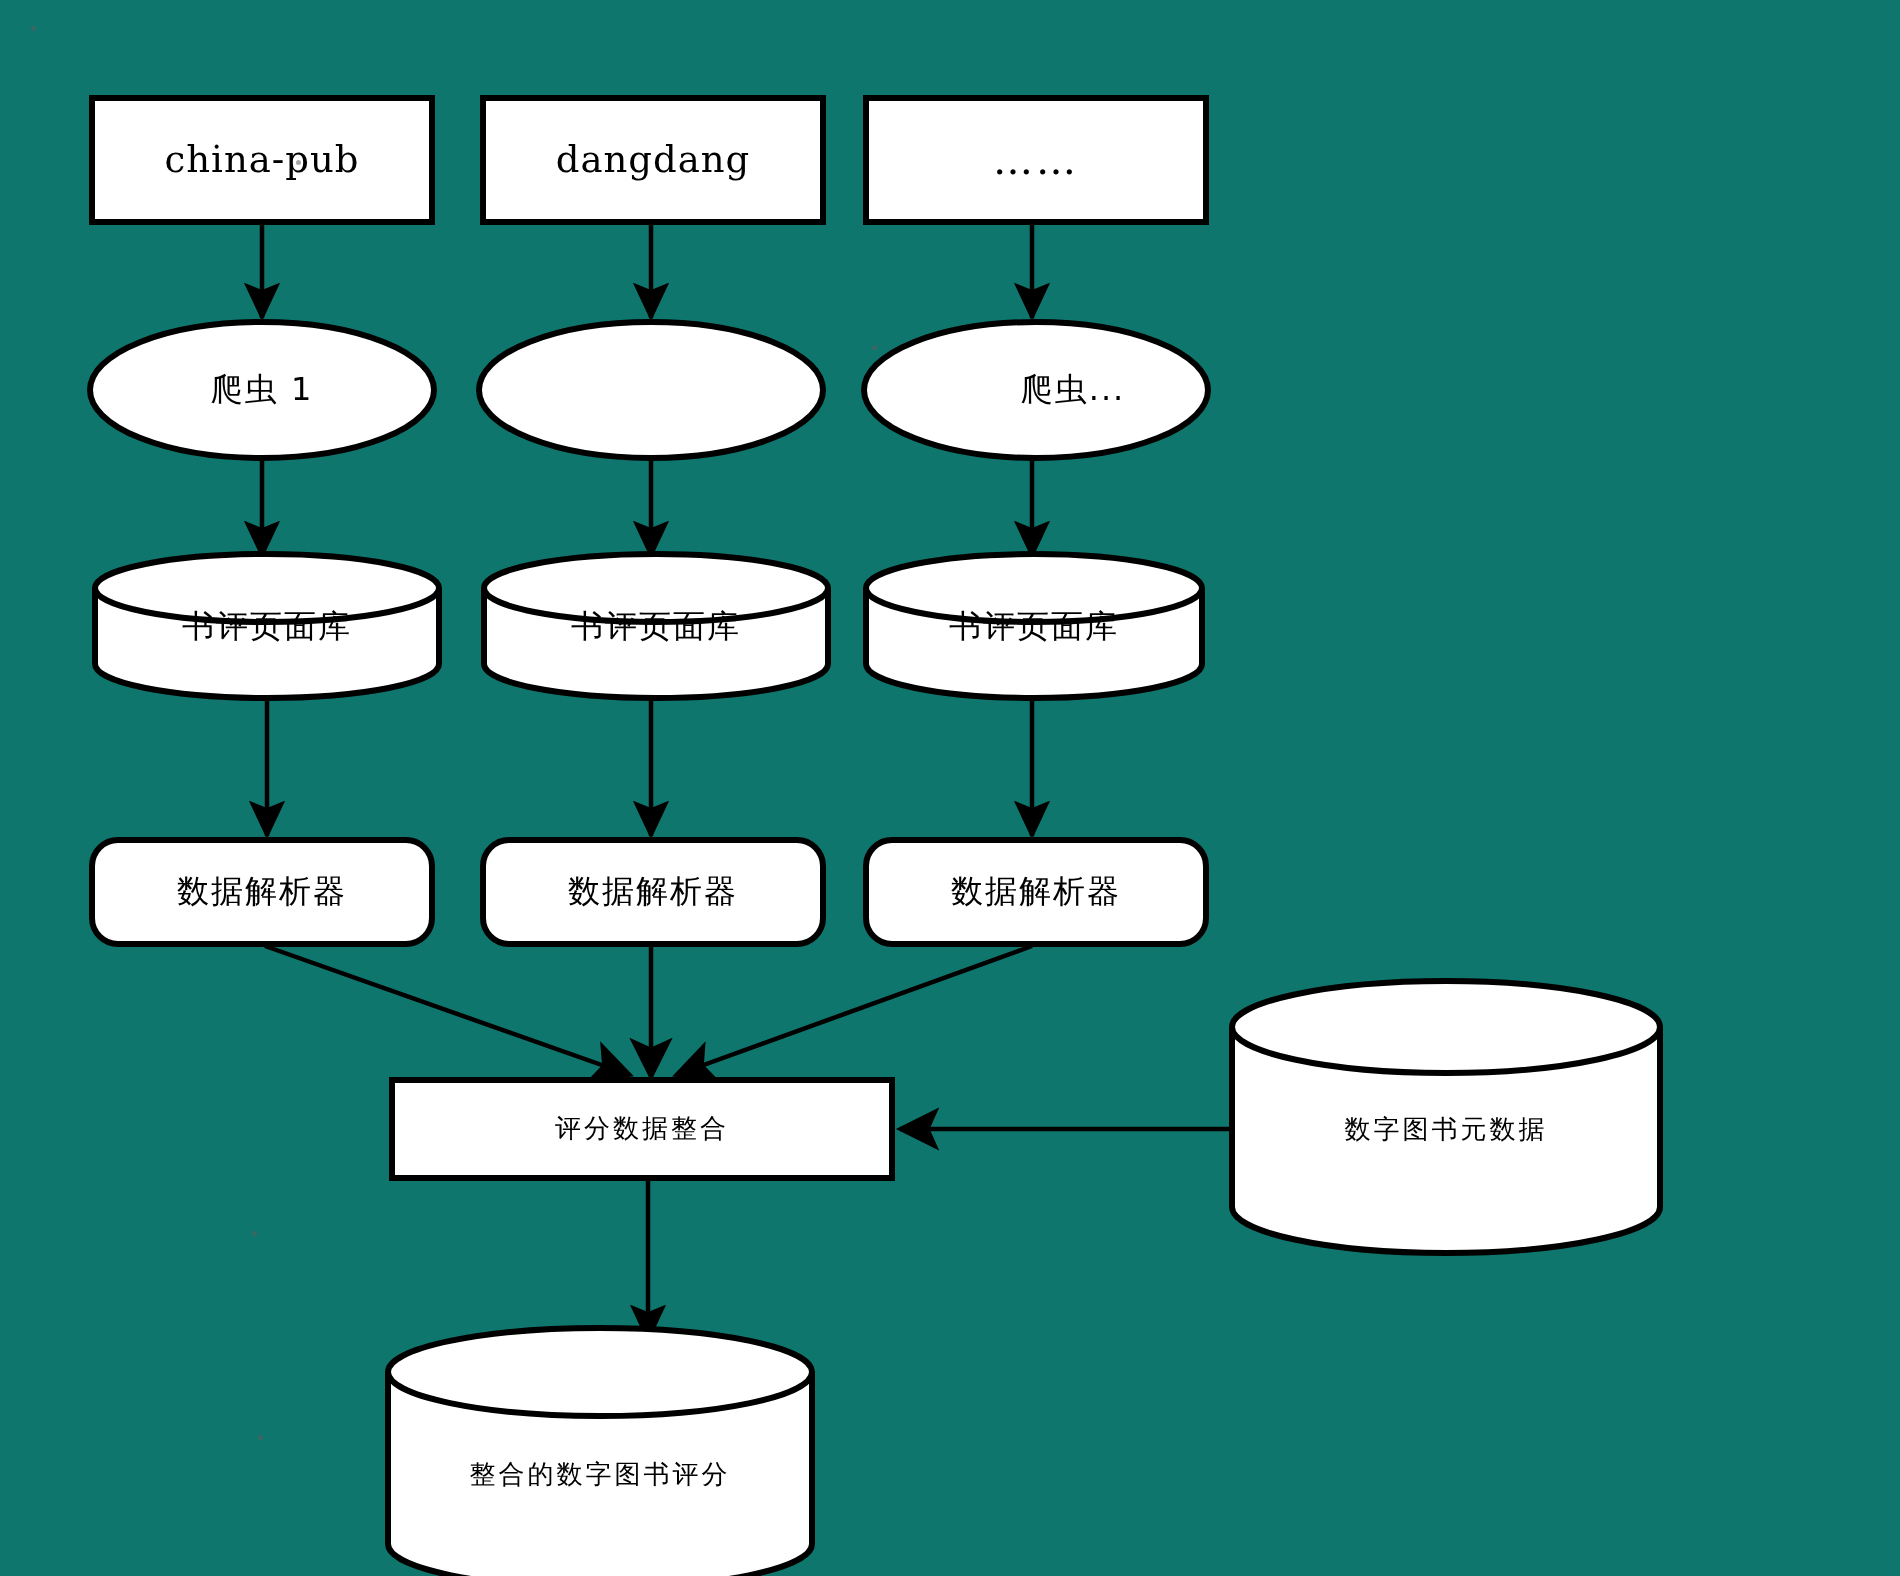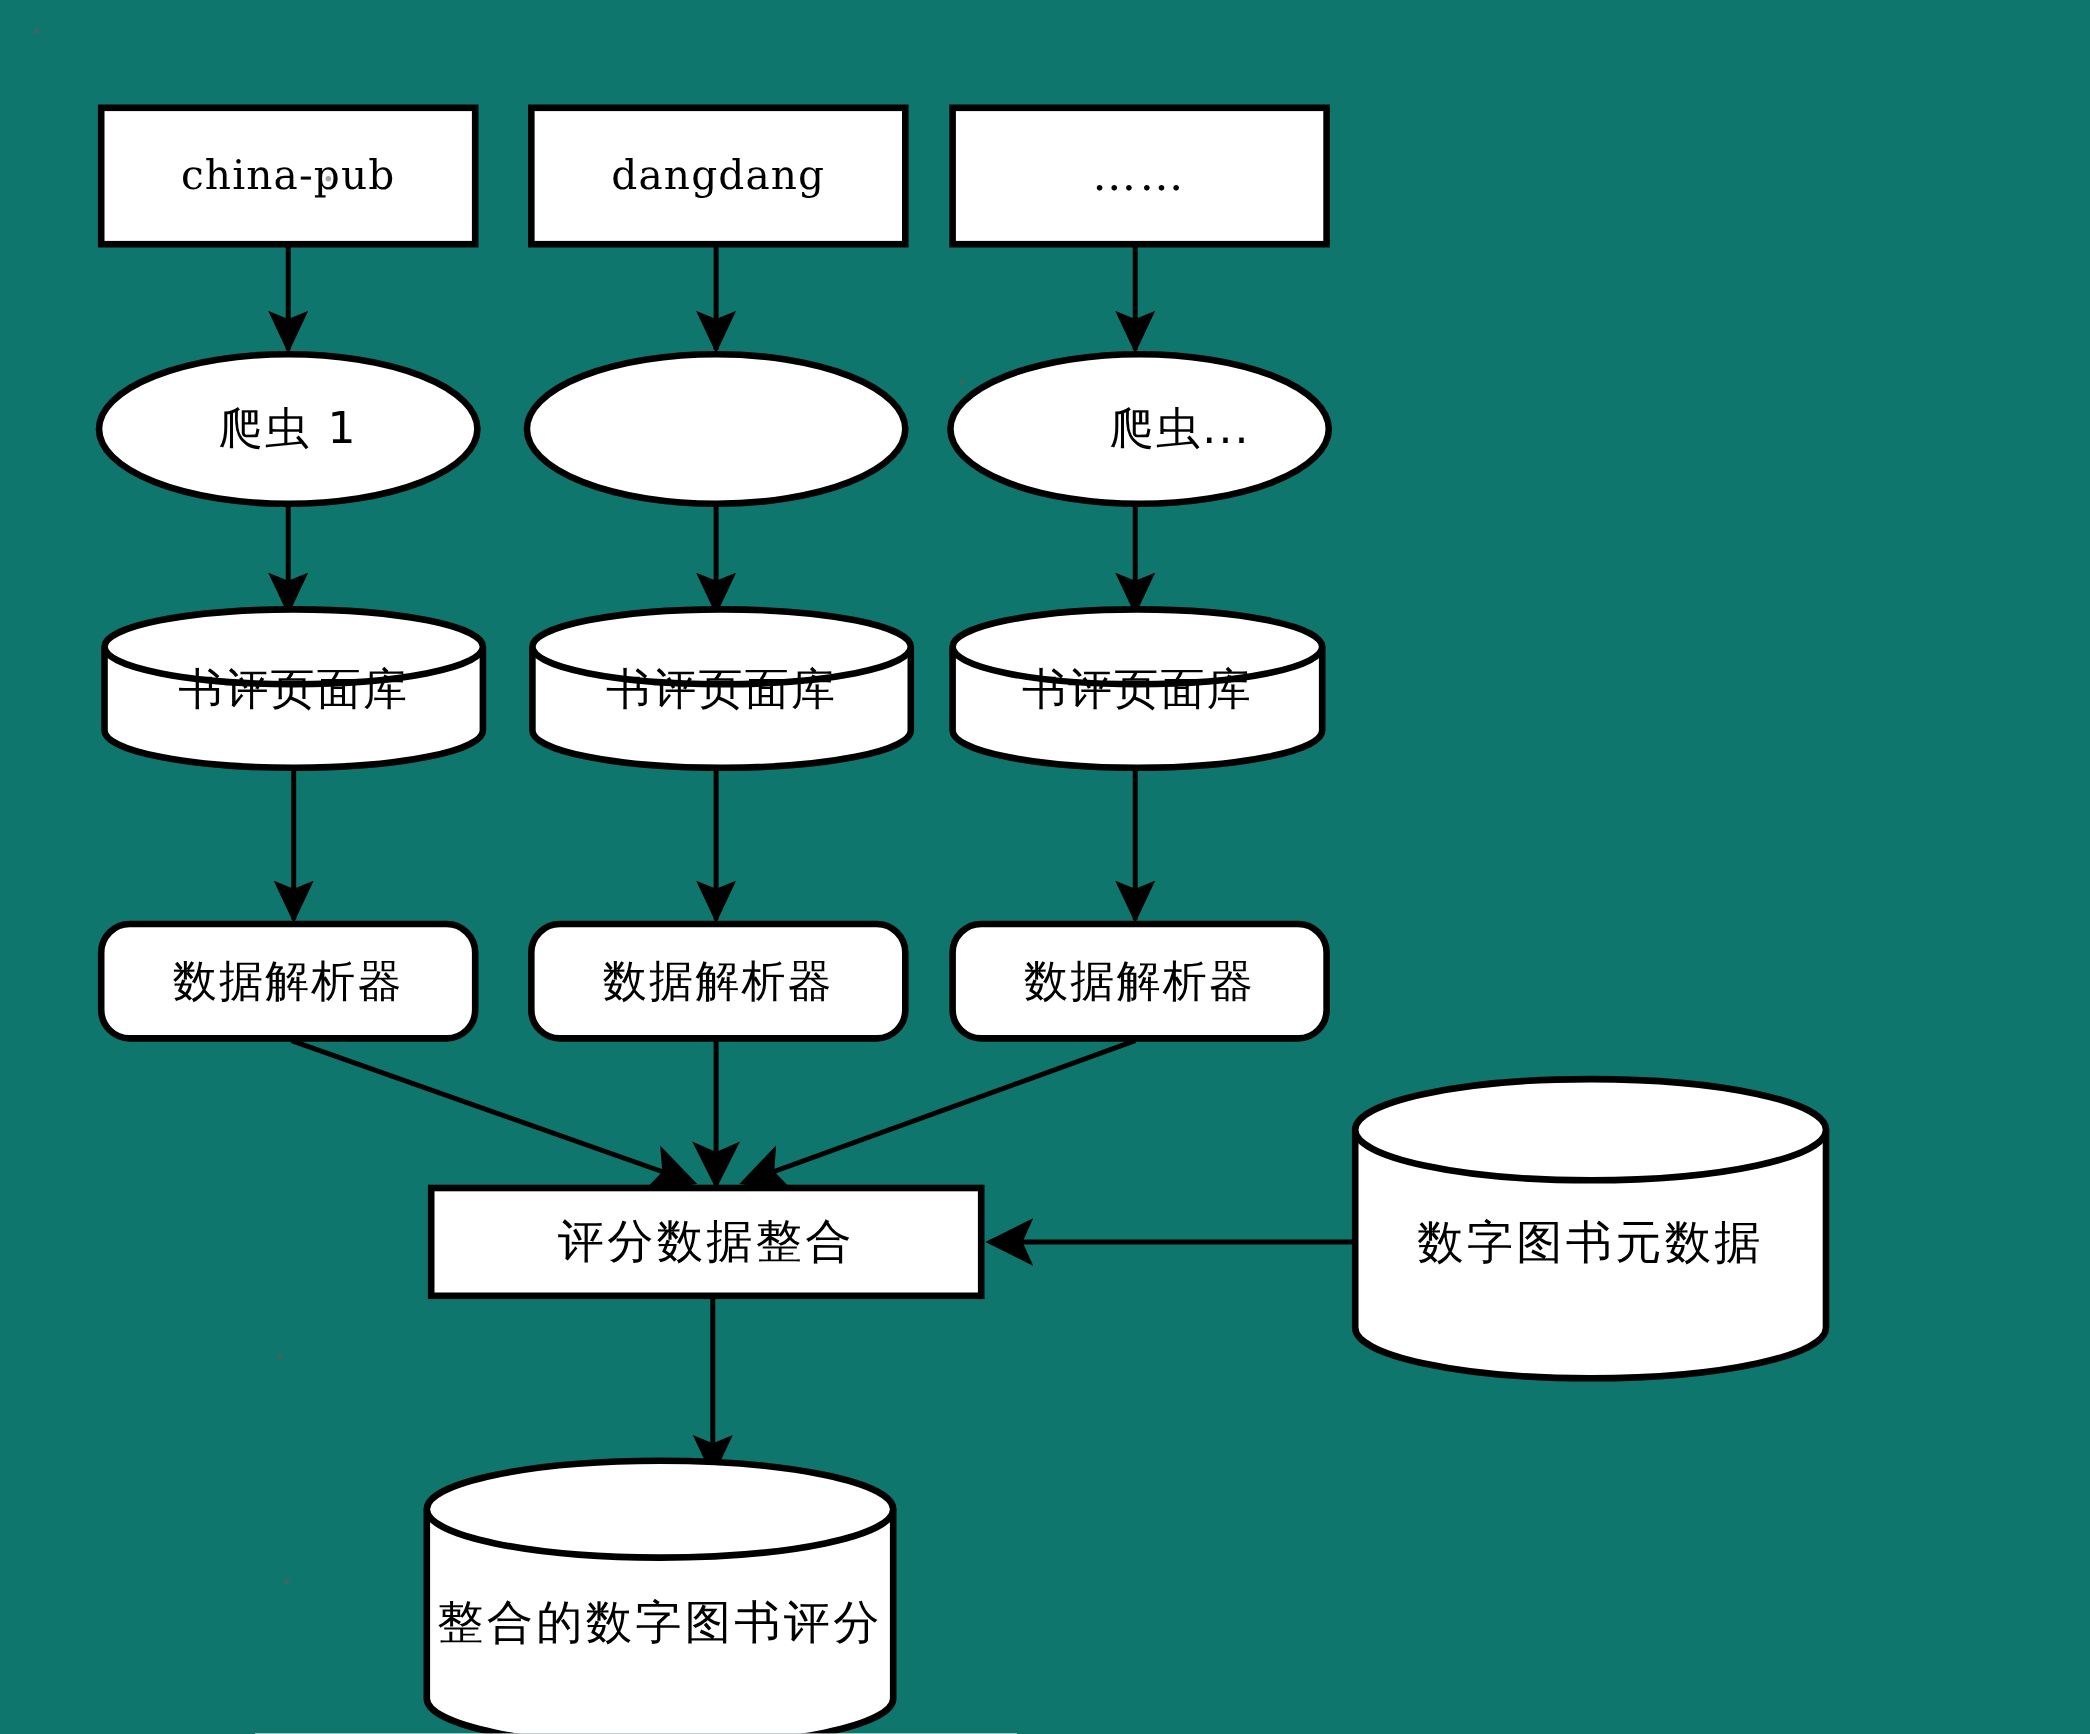--- a/index.html
+++ b/index.html
@@ -36,26 +36,26 @@
     white-space: pre;
     pointer-events: none;
   }
   .t-latin {
     font-family: "DejaVu Serif", "Liberation Serif", serif;
     font-size: 37px;
     letter-spacing: 1px;
   }
   .t-cjk {
     font-family: "DejaVu Sans", "Liberation Sans", sans-serif;
-    font-size: 40px;
+    font-size: 32px;
     letter-spacing: 2px;
   }
   .t-cjk-lg {
     font-family: "DejaVu Sans", "Liberation Sans", sans-serif;
-    font-size: 42px;
+    font-size: 26px;
     letter-spacing: 3px;
   }
   .t-dots {
     font-family: "DejaVu Serif", "Liberation Serif", serif;
     font-size: 40px;
     letter-spacing: 3px;
   }
   .speck {
     position: absolute;
     background: #5c5c5c;

